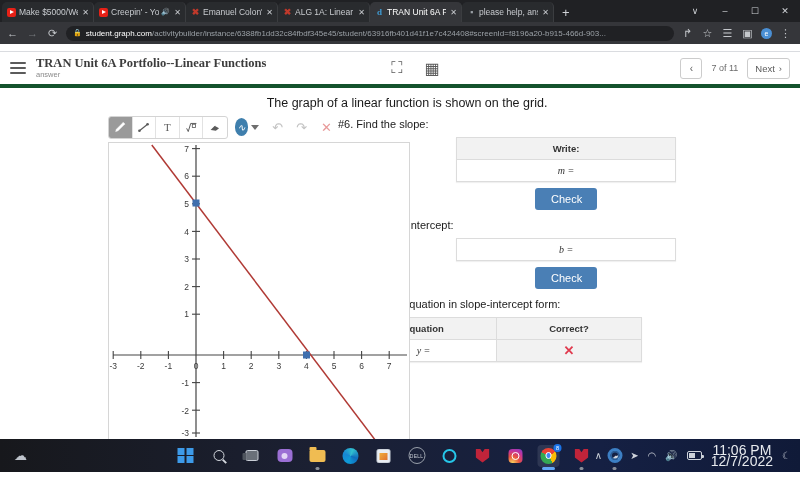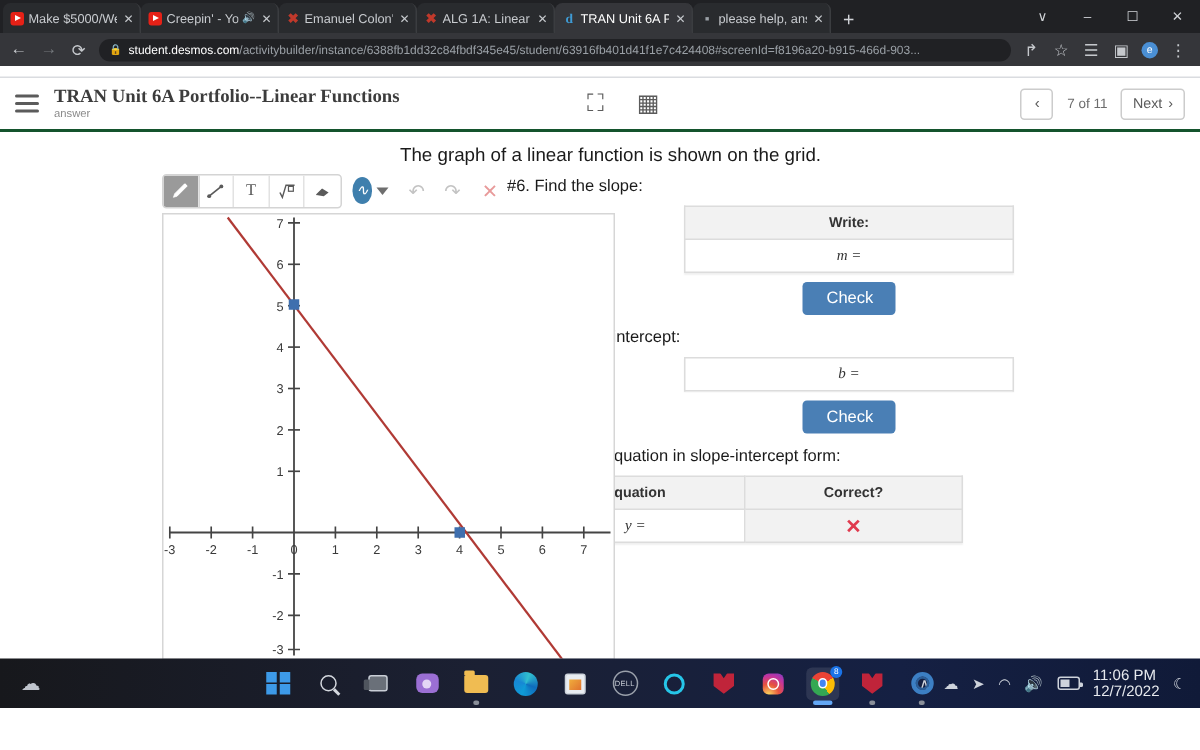--- a/index.html
+++ b/index.html
@@ -118,21 +118,21 @@
     width: 11px; height: 11px; border-radius: 50%;
     background: #4a8fd4; color: #fff;
     font-size: 7px; display: flex; align-items: center; justify-content: center;
   }
   #bookmark-strip { height: 8px; background: #ffffff; border-bottom: 1px solid #dadce0;}
 
   
   #desmos-header {
     height: 36px;
     background: #ffffff;
-    border-bottom: 2px solid #14532d;
+    border-bottom: 4px solid #14532d;
     display: flex;
     align-items: center;
     padding: 0 10px;
   }
   #hamburger {
     width: 16px; height: 12px;
     display: flex; flex-direction: column; justify-content: space-between;
     margin-right: 10px;
   }
   #hamburger span { display: block; height: 1.6px; background: #5b5b5b; border-radius: 1px;}
@@ -376,21 +376,21 @@
   .gear-ico {
     width: 15px; height: 15px; border-radius: 50%;
     border: 3px solid #3c7fc4; position: relative;
     box-shadow: 0 0 0 1.5px #2c5d96 inset;
   }
   #tb-right {
     margin-left: auto; display: flex; align-items: center; gap: 9px;
     padding-right: 9px; color: #d2d7de;
   }
   .sys-ico { font-size: 10px; color: #ced3db; }
-  #clock { text-align: left; font-size: 10px; line-height: 11px; color: #e7eaee; }
+  #clock { text-align: center; font-size: 14px; line-height: 11px; color: #e7eaee; }
   .battery-ico {
     width: 15px; height: 9px; border: 1.3px solid #ced3db; border-radius: 2px;
     position: relative;
   }
   .battery-ico::before {
     content: ""; position: absolute; left: 1px; top: 1px; bottom: 1px; width: 6px;
     background: #ced3db;
   }
   .battery-ico::after {
     content: ""; position: absolute; right: -3px; top: 2.5px;
@@ -451,21 +451,21 @@
     </div>
   </div>
 
   <div id="address-bar">
     <span class="nav-ico">←</span>
     <span class="nav-ico dim">→</span>
     <span class="nav-ico">⟳</span>
     <div id="omnibox">
       <span class="lock-ico">🔒</span>
       <span class="url">
-        <span class="url-host">student.desmos.com</span><span class="url-path">/activitybuilder/instance/6388fb1dd32c84fbdf345e45/student/63916fb401d41f1e7c424408#screenId=f8196a20-b915-466d-903...</span>
+        <span class="url-host">student.graph.com</span><span class="url-path">/activitybuilder/instance/6388fb1dd32c84fbdf345e45/student/63916fb401d41f1e7c424408#screenId=f8196a20-b915-466d-903...</span>
       </span>
     </div>
     <div class="omni-right">
       <span class="nav-ico">↱</span>
       <span class="nav-ico">☆</span>
       <span class="nav-ico">☰</span>
       <span class="nav-ico">▣</span>
       <span class="profile-circle">e</span>
       <span class="nav-ico">⋮</span>
     </div>

